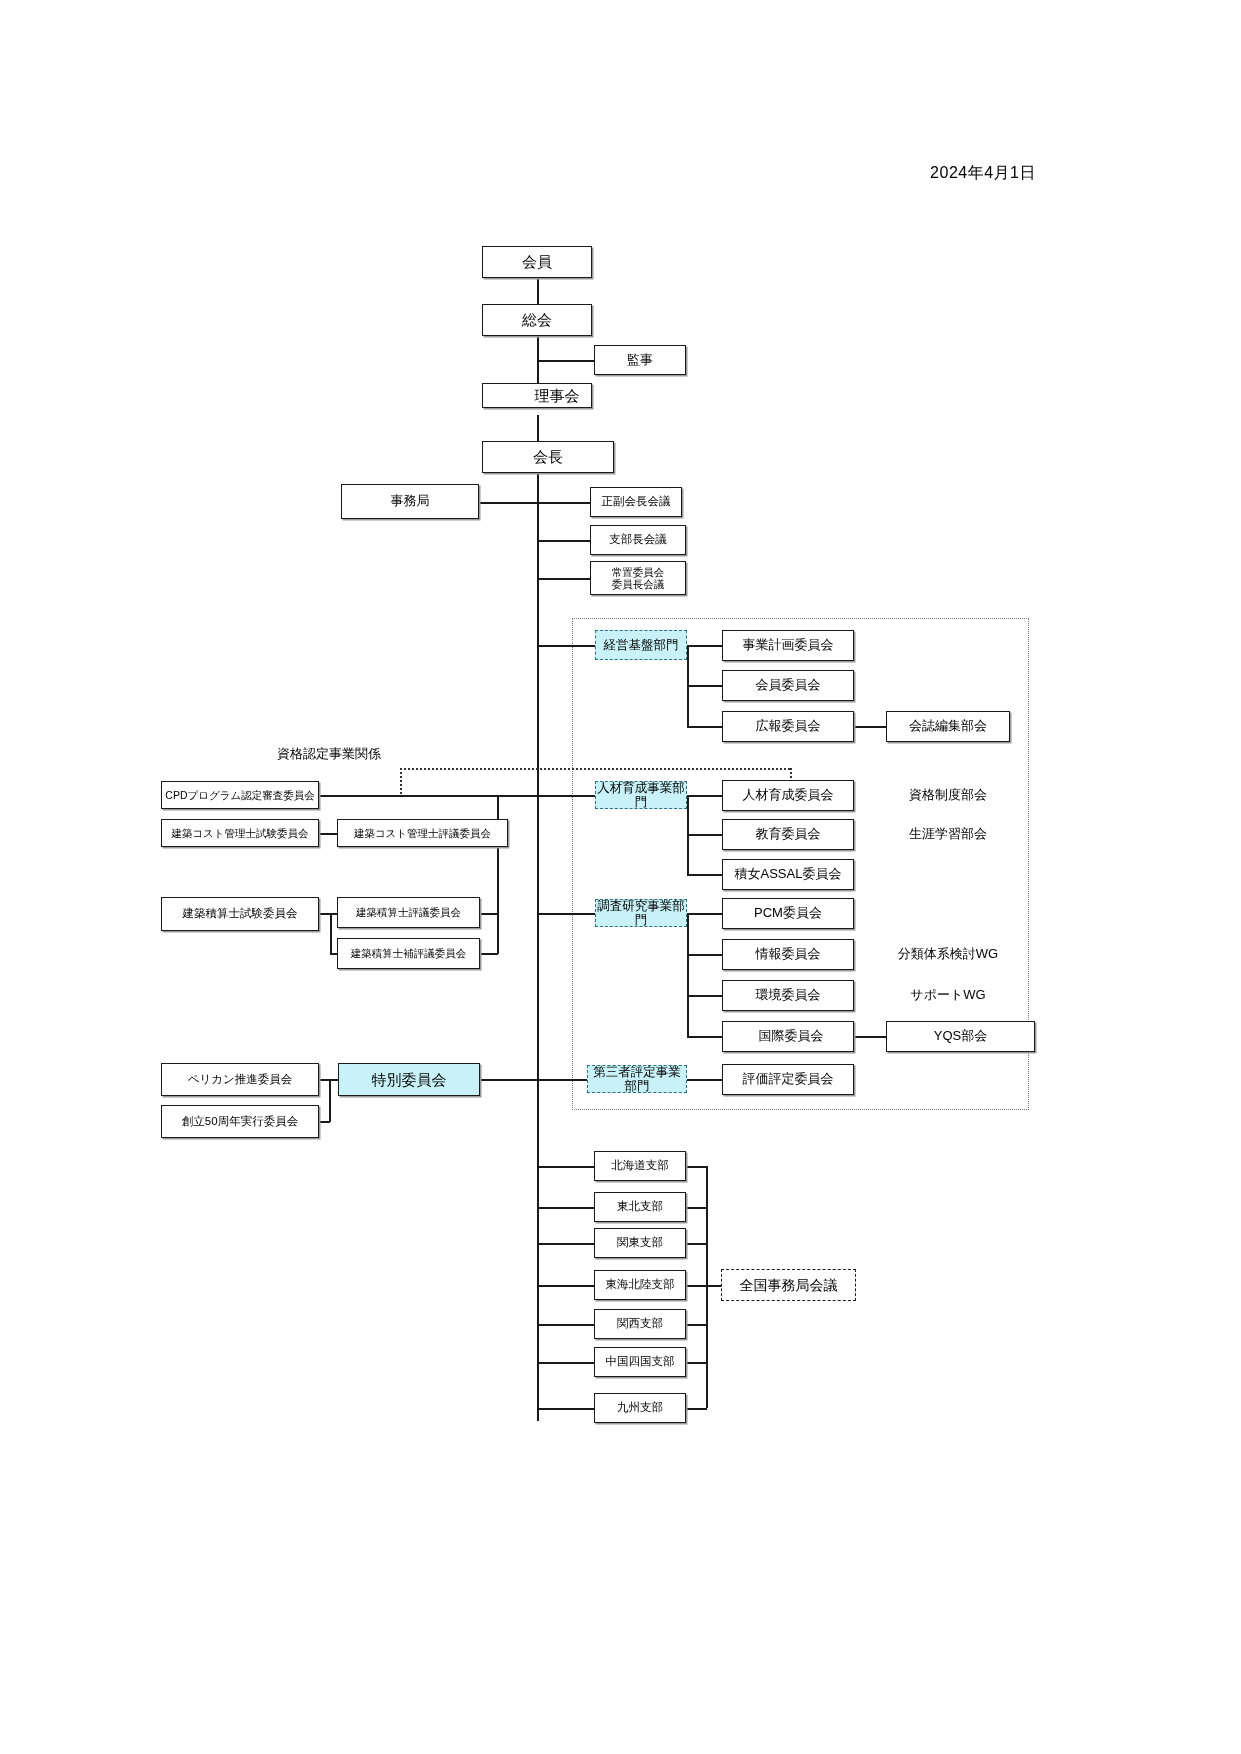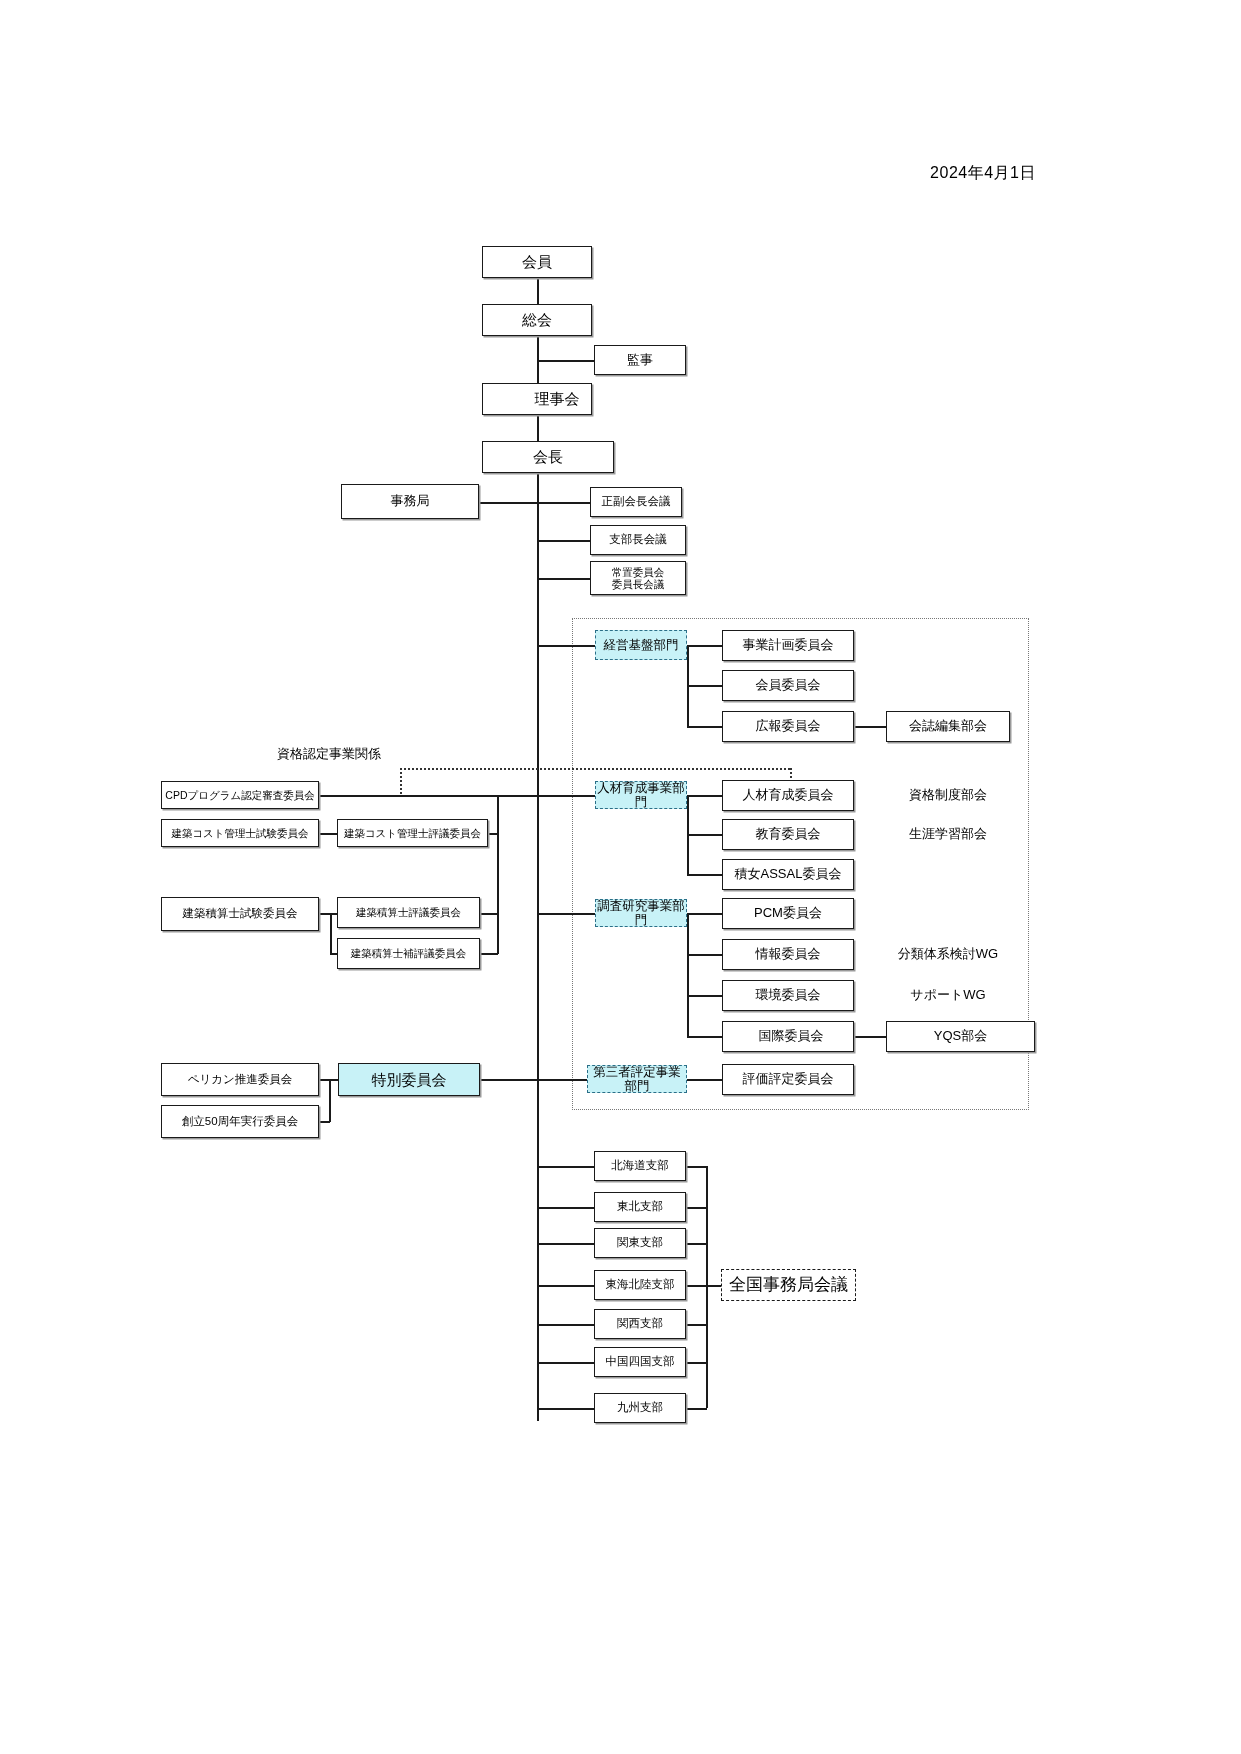--- a/index.html
+++ b/index.html
@@ -61,21 +61,21 @@
     box-shadow:1.5px 1.5px 0 #9a9a9a;
     font-size:15px;
   }
   .node.noborderbox{
     border:none;box-shadow:none;background:transparent;
   }
   .node.dashbox{
     border:1.5px dashed #1a1a1a;
     box-shadow:none;
     background:#ffffff;
-    font-size:17px;
+    font-size:14px;
   }
 
   
   .ln{position:absolute;background:#1a1a1a;z-index:1;}
   .h{height:1.6px;}
   .v{width:1.6px;}
 
   .dotted-region{
     position:absolute;
     border:1.6px dotted #777;
@@ -104,21 +104,21 @@
   <div class="ln v" style="left:537px;top:278px;height:32px;"></div>
   <div class="ln v" style="left:537px;top:336px;height:52px;"></div>
   <div class="ln h" style="left:537px;top:360px;width:57px;"></div>
   <div class="ln v" style="left:537px;top:415px;height:32px;"></div>
 
   <div class="ln v" style="left:537px;top:473px;height:948px;"></div>
 
   <div class="node big" style="left:482px;top:246px;width:110px;height:32px;">会員</div>
   <div class="node big" style="left:482px;top:304px;width:110px;height:32px;">総会</div>
   <div class="node" style="left:594px;top:345px;width:92px;height:30px;">監事</div>
-  <div class="node big" style="left:482px;top:383px;width:110px;height:32px;padding-left:40px;">理事会</div>
+  <div class="node big" style="left:482px;top:383px;width:110px;height:25px;padding-left:40px;">理事会</div>
   <div class="node big" style="left:482px;top:441px;width:132px;height:32px;">会長</div>
 
   <div class="ln h" style="left:478px;top:502px;width:60px;"></div>
   <div class="node" style="left:341px;top:484px;width:138px;height:35px;">事務局</div>
 
   <div class="ln h" style="left:537px;top:502px;width:53px;"></div>
   <div class="node small" style="left:590px;top:487px;width:92px;height:30px;font-family:Liberation Mono, monospace;">正副会長会議</div>
 
   <div class="ln h" style="left:537px;top:540px;width:53px;"></div>
   <div class="node small" style="left:590px;top:525px;width:96px;height:30px;">支部長会議</div>
@@ -142,21 +142,21 @@
   <div class="ln h" style="left:854px;top:726px;width:32px;"></div>
   <div class="node" style="left:886px;top:711px;width:124px;height:31px;">会誌編集部会</div>
 
   <div class="plainlabel" style="left:277px;top:745px;">資格認定事業関係</div>
   <div class="dotted-ln dotted-h" style="left:400px;top:768px;width:390px;"></div>
   <div class="dotted-ln dotted-v" style="left:400px;top:768px;height:26px;"></div>
   <div class="dotted-ln dotted-v" style="left:790px;top:768px;height:26px;"></div>
 
   <div class="node tiny" style="left:161px;top:781px;width:158px;height:28px;">CPDプログラム認定審査委員会</div>
   <div class="node tiny" style="left:161px;top:819px;width:158px;height:28px;">建築コスト管理士試験委員会</div>
-  <div class="node tiny" style="left:337px;top:819px;width:151px;height:28px;">建築コスト管理士評議委員会</div>
+  <div class="node tiny" style="left:337px;top:819px;width:171px;height:28px;">建築コスト管理士評議委員会</div>
   <div class="ln h" style="left:319px;top:833px;width:18px;"></div>
 
   <div class="node small" style="left:161px;top:897px;width:158px;height:34px;">建築積算士試験委員会</div>
   <div class="node tiny" style="left:337px;top:897px;width:143px;height:31px;">建築積算士評議委員会</div>
   <div class="node tiny" style="left:337px;top:938px;width:143px;height:31px;">建築積算士補評議委員会</div>
 
   <div class="ln h" style="left:319px;top:913px;width:12px;"></div>
   <div class="ln v" style="left:330px;top:913px;height:41px;"></div>
   <div class="ln h" style="left:330px;top:913px;width:7px;"></div>
   <div class="ln h" style="left:330px;top:953px;width:7px;"></div>

